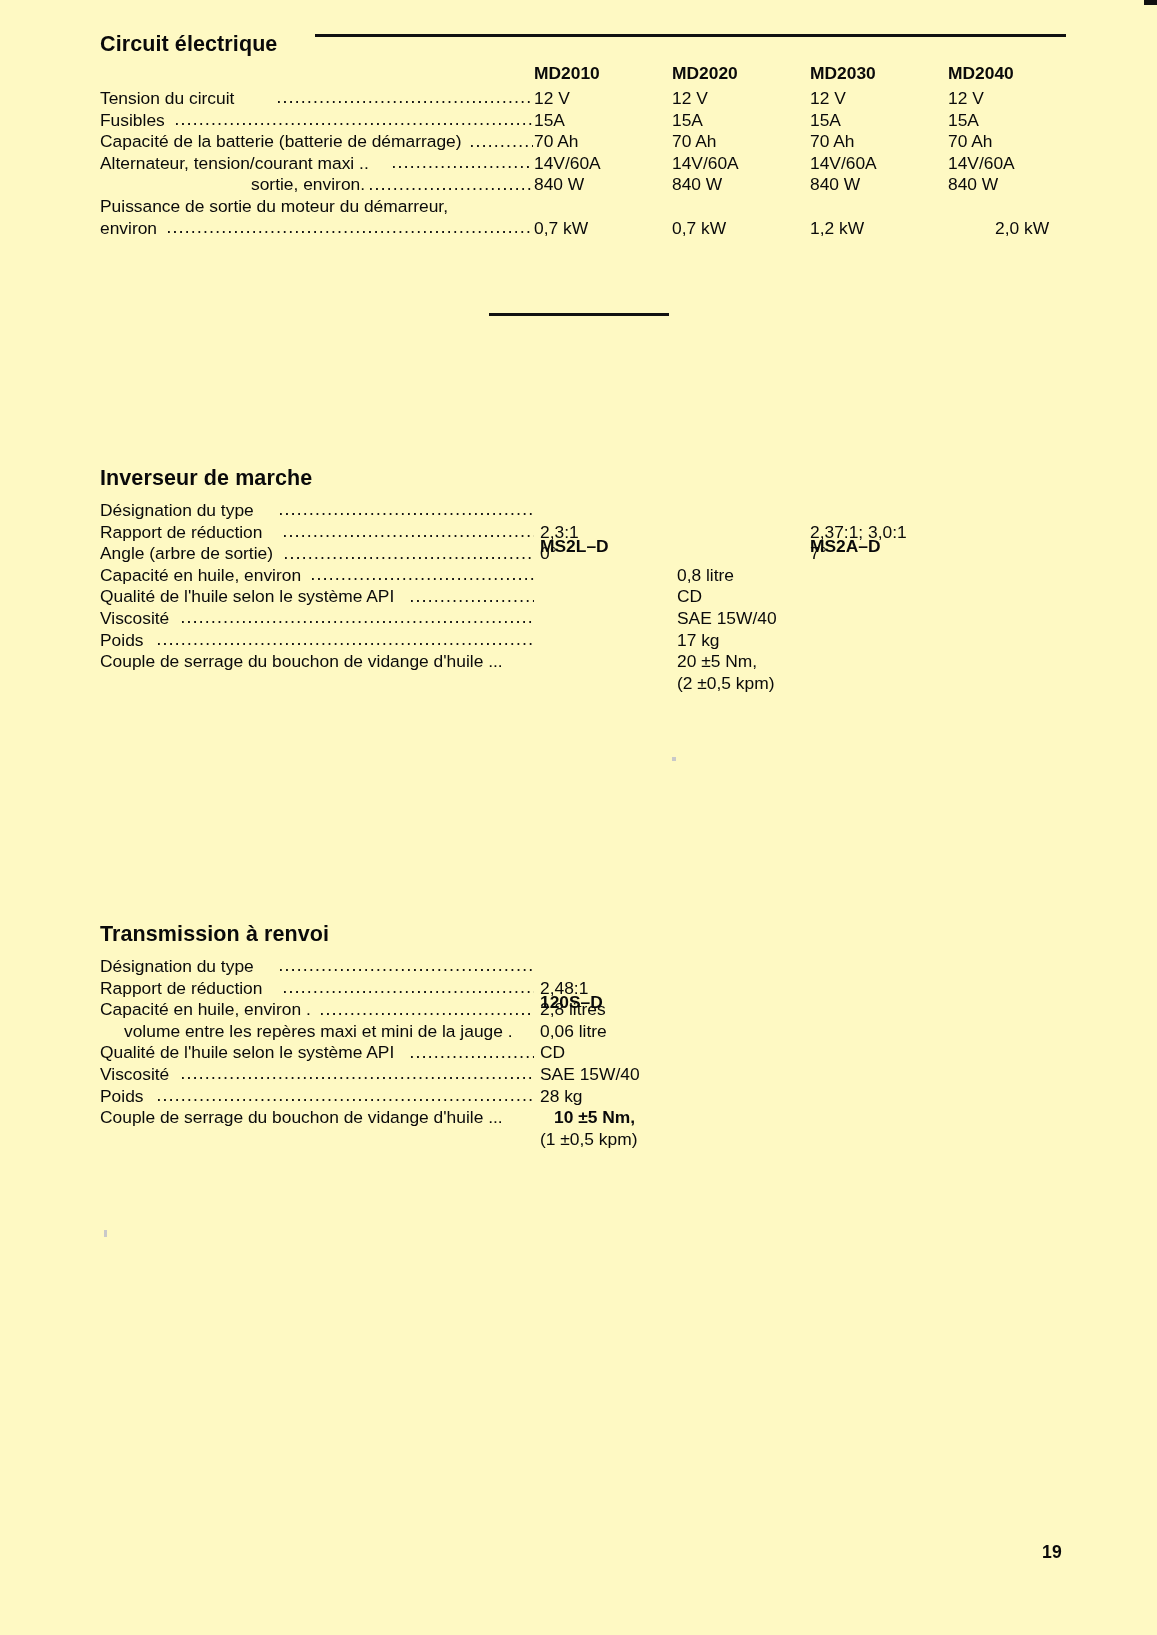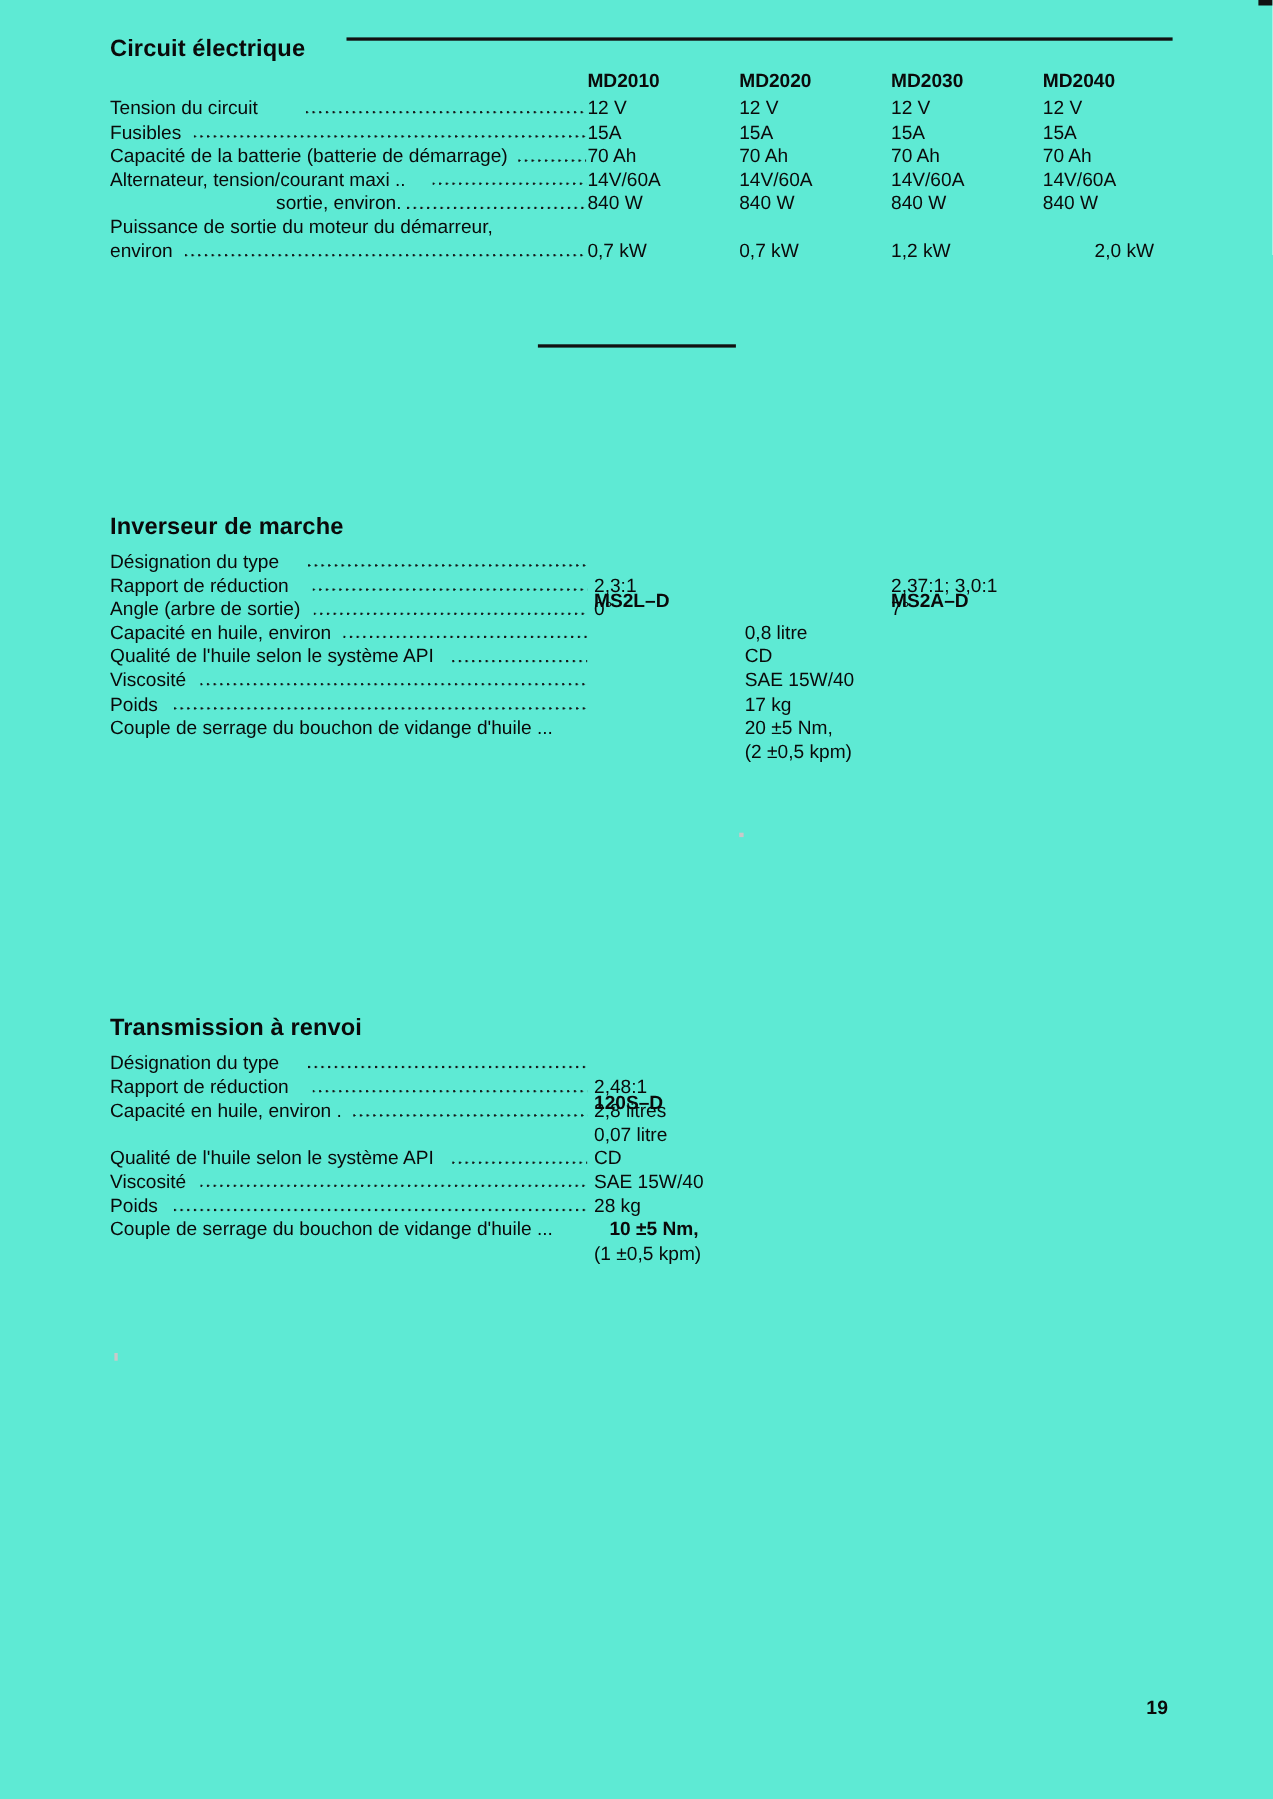--- a/index.html
+++ b/index.html
@@ -10,21 +10,21 @@
   }
   body {
     font-family: "Liberation Sans", "DejaVu Sans", sans-serif;
     color: #0a0a0a;
     -webkit-font-smoothing: antialiased;
   }
   .page {
     position: relative;
     width: 1157px;
     height: 1635px;
-    background: #5eead4;
+    background: #fef9c3;
     overflow: hidden;
   }
 
   
   .abs { position: absolute; white-space: pre; }
 
   
   .section-title {
     font-size: 21.5px;
     font-weight: bold;
@@ -283,21 +283,22 @@
       <span class="val" style="left:440px;">2,48:1</span>
     </div>
 
     <div class="spec-row">
       <span class="spec-label">Capacité en huile, environ .</span>
       <span class="leader" style="left:221px; width:213px;"></span>
       <span class="val" style="left:440px;">2,8 litres</span>
     </div>
 
     <div class="spec-row">
-      <span class="val" style="left:440px;">0,07 litre</span>
+      <span class="spec-label indent-1">volume entre les repères maxi et mini de la jauge .</span>
+      <span class="val" style="left:440px;">0,06 litre</span>
     </div>
 
     <div class="spec-row">
       <span class="spec-label">Qualité de l'huile selon le système API</span>
       <span class="leader" style="left:311px; width:123px;"></span>
       <span class="val" style="left:440px;">CD</span>
     </div>
 
     <div class="spec-row">
       <span class="spec-label">Viscosité</span>

